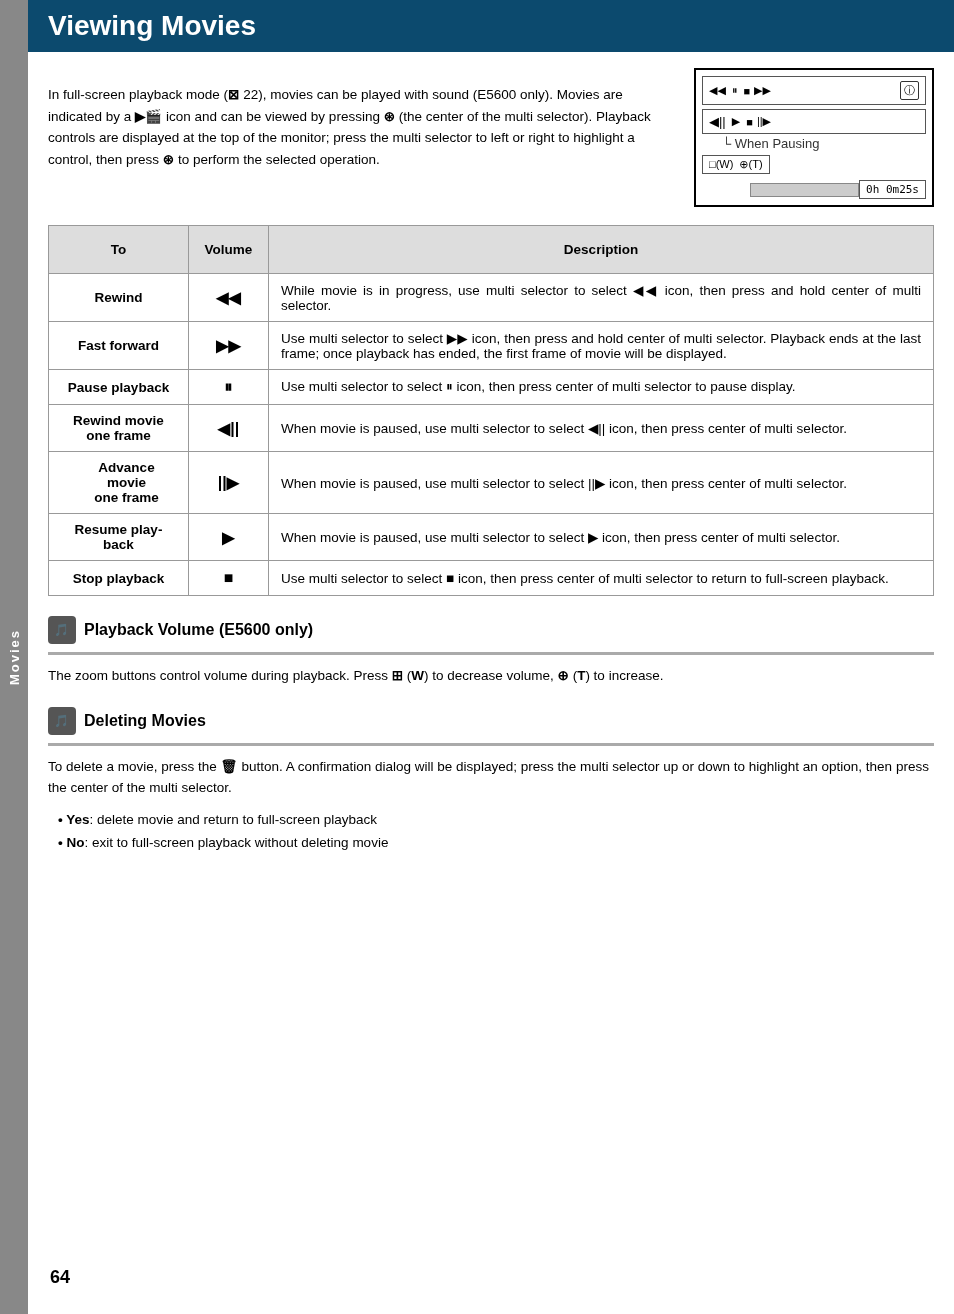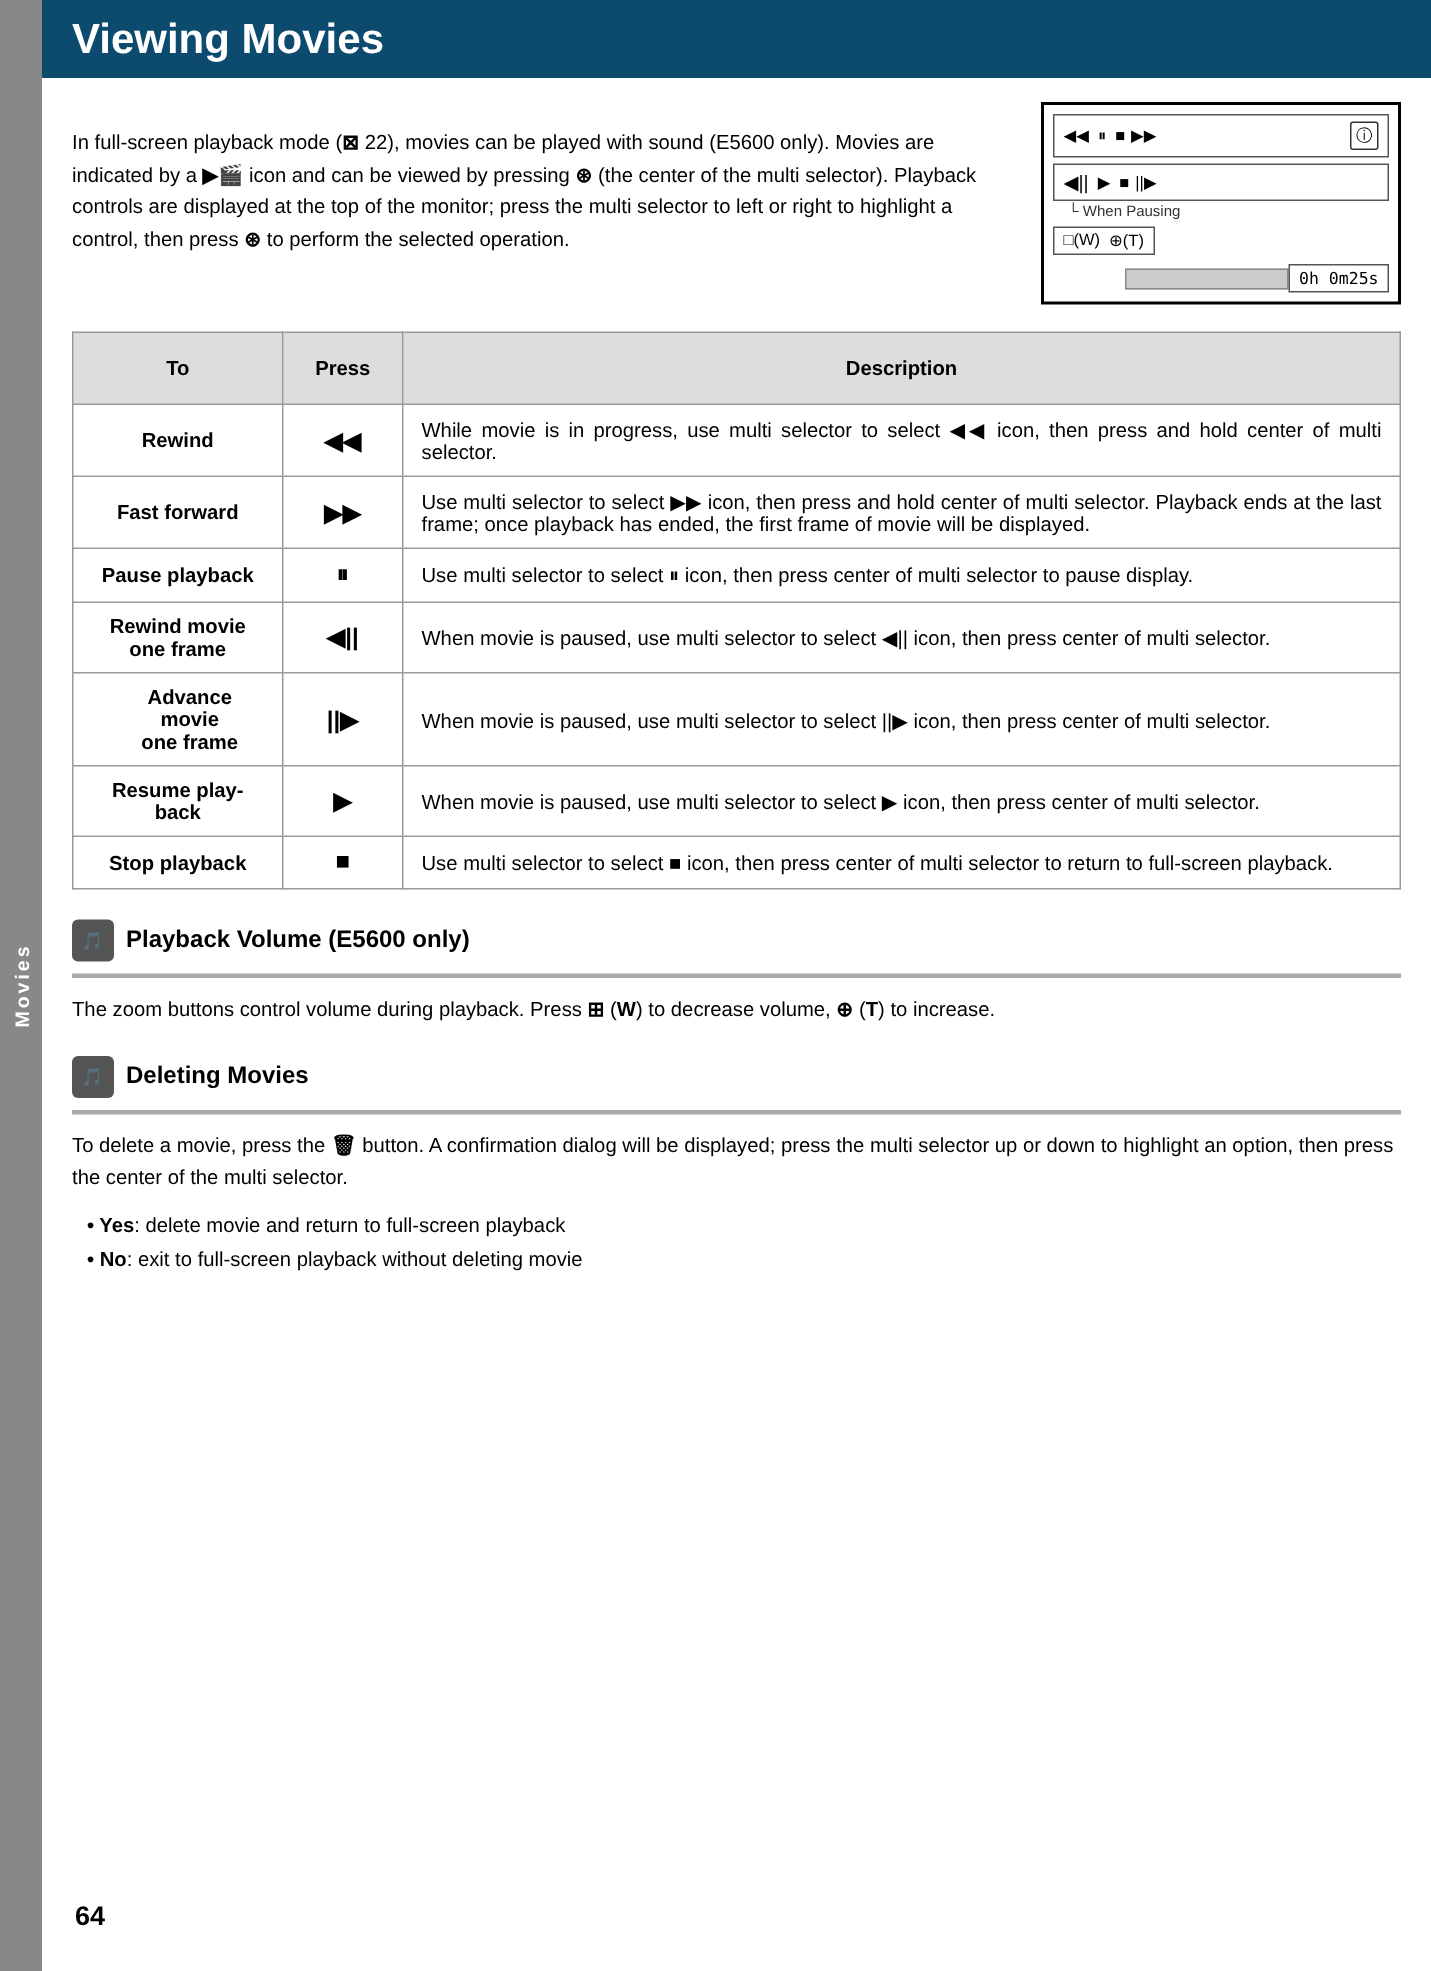--- a/index.html
+++ b/index.html
@@ -244,40 +244,40 @@
             </div>
             <div style="font-size:11px; border:1px solid #333; padding:1px 3px; border-radius:2px;">ⓘ</div>
           </div>
           <div style="position:relative;">
             <div class="camera-preview-middle">
               <span style="font-size:13px;">◀||</span>
               <span style="margin:0 6px;">▶</span>
               <span>■</span>
               <span style="margin-left:4px;">||▶</span>
             </div>
-            <div style="margin-left: 10px; font-size:10px; color:#333;">
+            <div style="margin-left: 20px; font-size:13px; color:#333;">
               └ <span>When Pausing</span>
             </div>
             <div style="margin-top:4px; display:flex; gap:6px; font-size:11px; padding:2px 6px; border:1px solid #555; width:fit-content;">
               <span>□(W)</span>
               <span>⊕(T)</span>
             </div>
           </div>
           <div class="camera-preview-bottom">
             <div style="flex:1; height:14px; background:#ccc; border:1px solid #888;"></div>
             <div class="camera-preview-time">0h 0m25s</div>
           </div>
         </div>
       </div>
 
       <table class="controls-table">
         <thead>
           <tr>
             <th>To</th>
-            <th>Press</th>
+            <th>Volume</th>
             <th>Description</th>
           </tr>
         </thead>
         <tbody id="table-body">
         <tr>
               <td style="white-space: pre-line; text-align: center;">Rewind</td>
               <td style="font-size: 16px; font-weight: bold;">◀◀</td>
               <td>While movie is in progress, use multi selector to select ◀◀ icon, then press and hold center of multi selector.</td>
             </tr>
             <tr>

